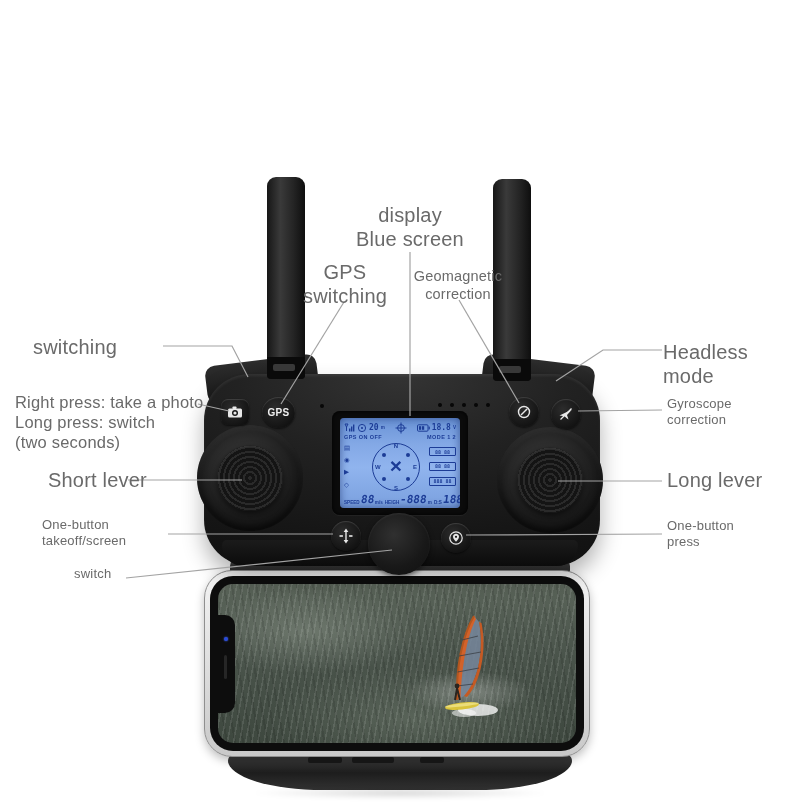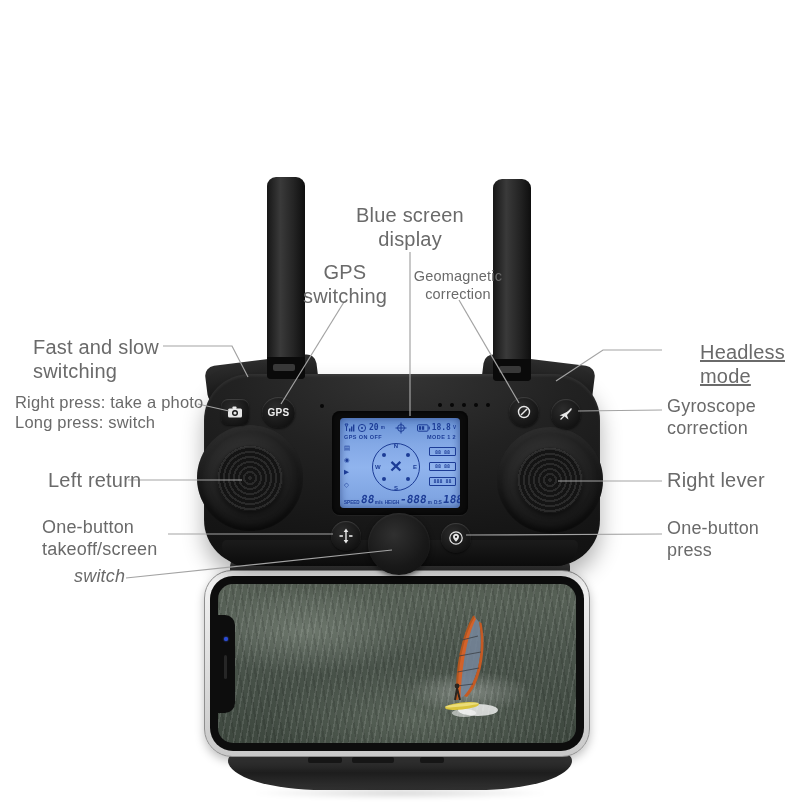--- a/index.html
+++ b/index.html
@@ -3,21 +3,21 @@
 <meta charset="utf-8">
 <style>
   html,body{margin:0;padding:0;background:#fff;}
   .stage{position:relative;width:800px;height:809px;margin:0 auto;background:#fff;overflow:hidden;
          font-family:"Liberation Sans",sans-serif;}
   .abs{position:absolute;}
   
   .lbl{position:absolute;color:#6a6a6a;line-height:1.22;letter-spacing:.2px;}
   .ctr{text-align:center;}
   .sz20{font-size:20px;}
-  .sz19{font-size:18px;}
+  .sz19{font-size:13px;}
   .sz17{font-size:16.5px;}
   .sz15{font-size:14.5px;}
   
   .antenna{position:absolute;width:38px;height:202px;border-radius:9px 9px 4px 4px;
            background:linear-gradient(90deg,#161616,#3a3a3a 35%,#242424 70%,#0e0e0e);}
   .antenna .clampband{position:absolute;left:0;right:0;bottom:0;height:22px;background:#0a0a0a;border-radius:0 0 4px 4px;}
   .antenna .clampnotch{position:absolute;left:6px;bottom:8px;width:22px;height:7px;background:#383838;border-radius:2px;}
   .ear{position:absolute;width:112px;height:38px;border-radius:10px;background:linear-gradient(180deg,#2d2d2d,#161616);}
   .body{position:absolute;left:204px;top:374px;width:396px;height:192px;border-radius:46px;
         background:radial-gradient(120% 120% at 50% 0%,#343434 0%,#222 35%,#161616 70%,#0f0f0f 100%);
@@ -316,57 +316,57 @@
       <path d="M168,534 L333,534"></path>
       <path d="M126,578 L392,550"></path>
       <path d="M662,350 L603,350 L556,381"></path>
       <path d="M662,410 L578,411"></path>
       <path d="M662,481 L558,481"></path>
       <path d="M662,534 L466,535"></path>
     </g>
   </svg>
 
   <div class="lbl sz20 ctr" style="left:330px;top:203px;width:160px;">
+    <div>display</div>
     <div>Blue screen</div>
-    <div>display</div>
   </div>
   <div class="lbl sz20 ctr" style="left:285px;top:260px;width:120px;">
     <div>GPS</div>
     <div>switching</div>
   </div>
   <div class="lbl sz15 ctr" style="left:403px;top:268px;width:110px;">
     <div>Geomagnetic</div>
     <div>correction</div>
   </div>
   <div class="lbl sz20" style="left:33px;top:335px;">
-    <div>Fast and slow</div>
     <div>switching</div>
   </div>
   <div class="lbl sz17" style="left:15px;top:392px;">
     <div>Right press: take a photo</div>
     <div>Long press: switch</div>
+    <div>(two seconds)</div>
   </div>
   <div class="lbl sz20" style="left:48px;top:468px;">
-    <div>Left return</div>
+    <div>Short lever</div>
   </div>
   <div class="lbl sz19" style="left:42px;top:517px;">
     <div>One-button</div>
     <div>takeoff/screen</div>
   </div>
-  <div class="lbl sz19" style="left:74px;top:566px;font-style:italic;">
+  <div class="lbl sz19" style="left:74px;top:566px;">
     <div>switch</div>
   </div>
-  <div class="lbl sz20" style="left:700px;top:340px;text-decoration:underline;">
+  <div class="lbl sz20" style="left:663px;top:340px;">
     <div>Headless mode</div>
   </div>
   <div class="lbl sz19" style="left:667px;top:396px;">
     <div>Gyroscope</div>
     <div>correction</div>
   </div>
   <div class="lbl sz20" style="left:667px;top:468px;">
-    <div>Right lever</div>
+    <div>Long lever</div>
   </div>
   <div class="lbl sz19" style="left:667px;top:518px;">
     <div>One-button</div>
     <div>press</div>
   </div>
 
 </div>
 
 </body></html>

